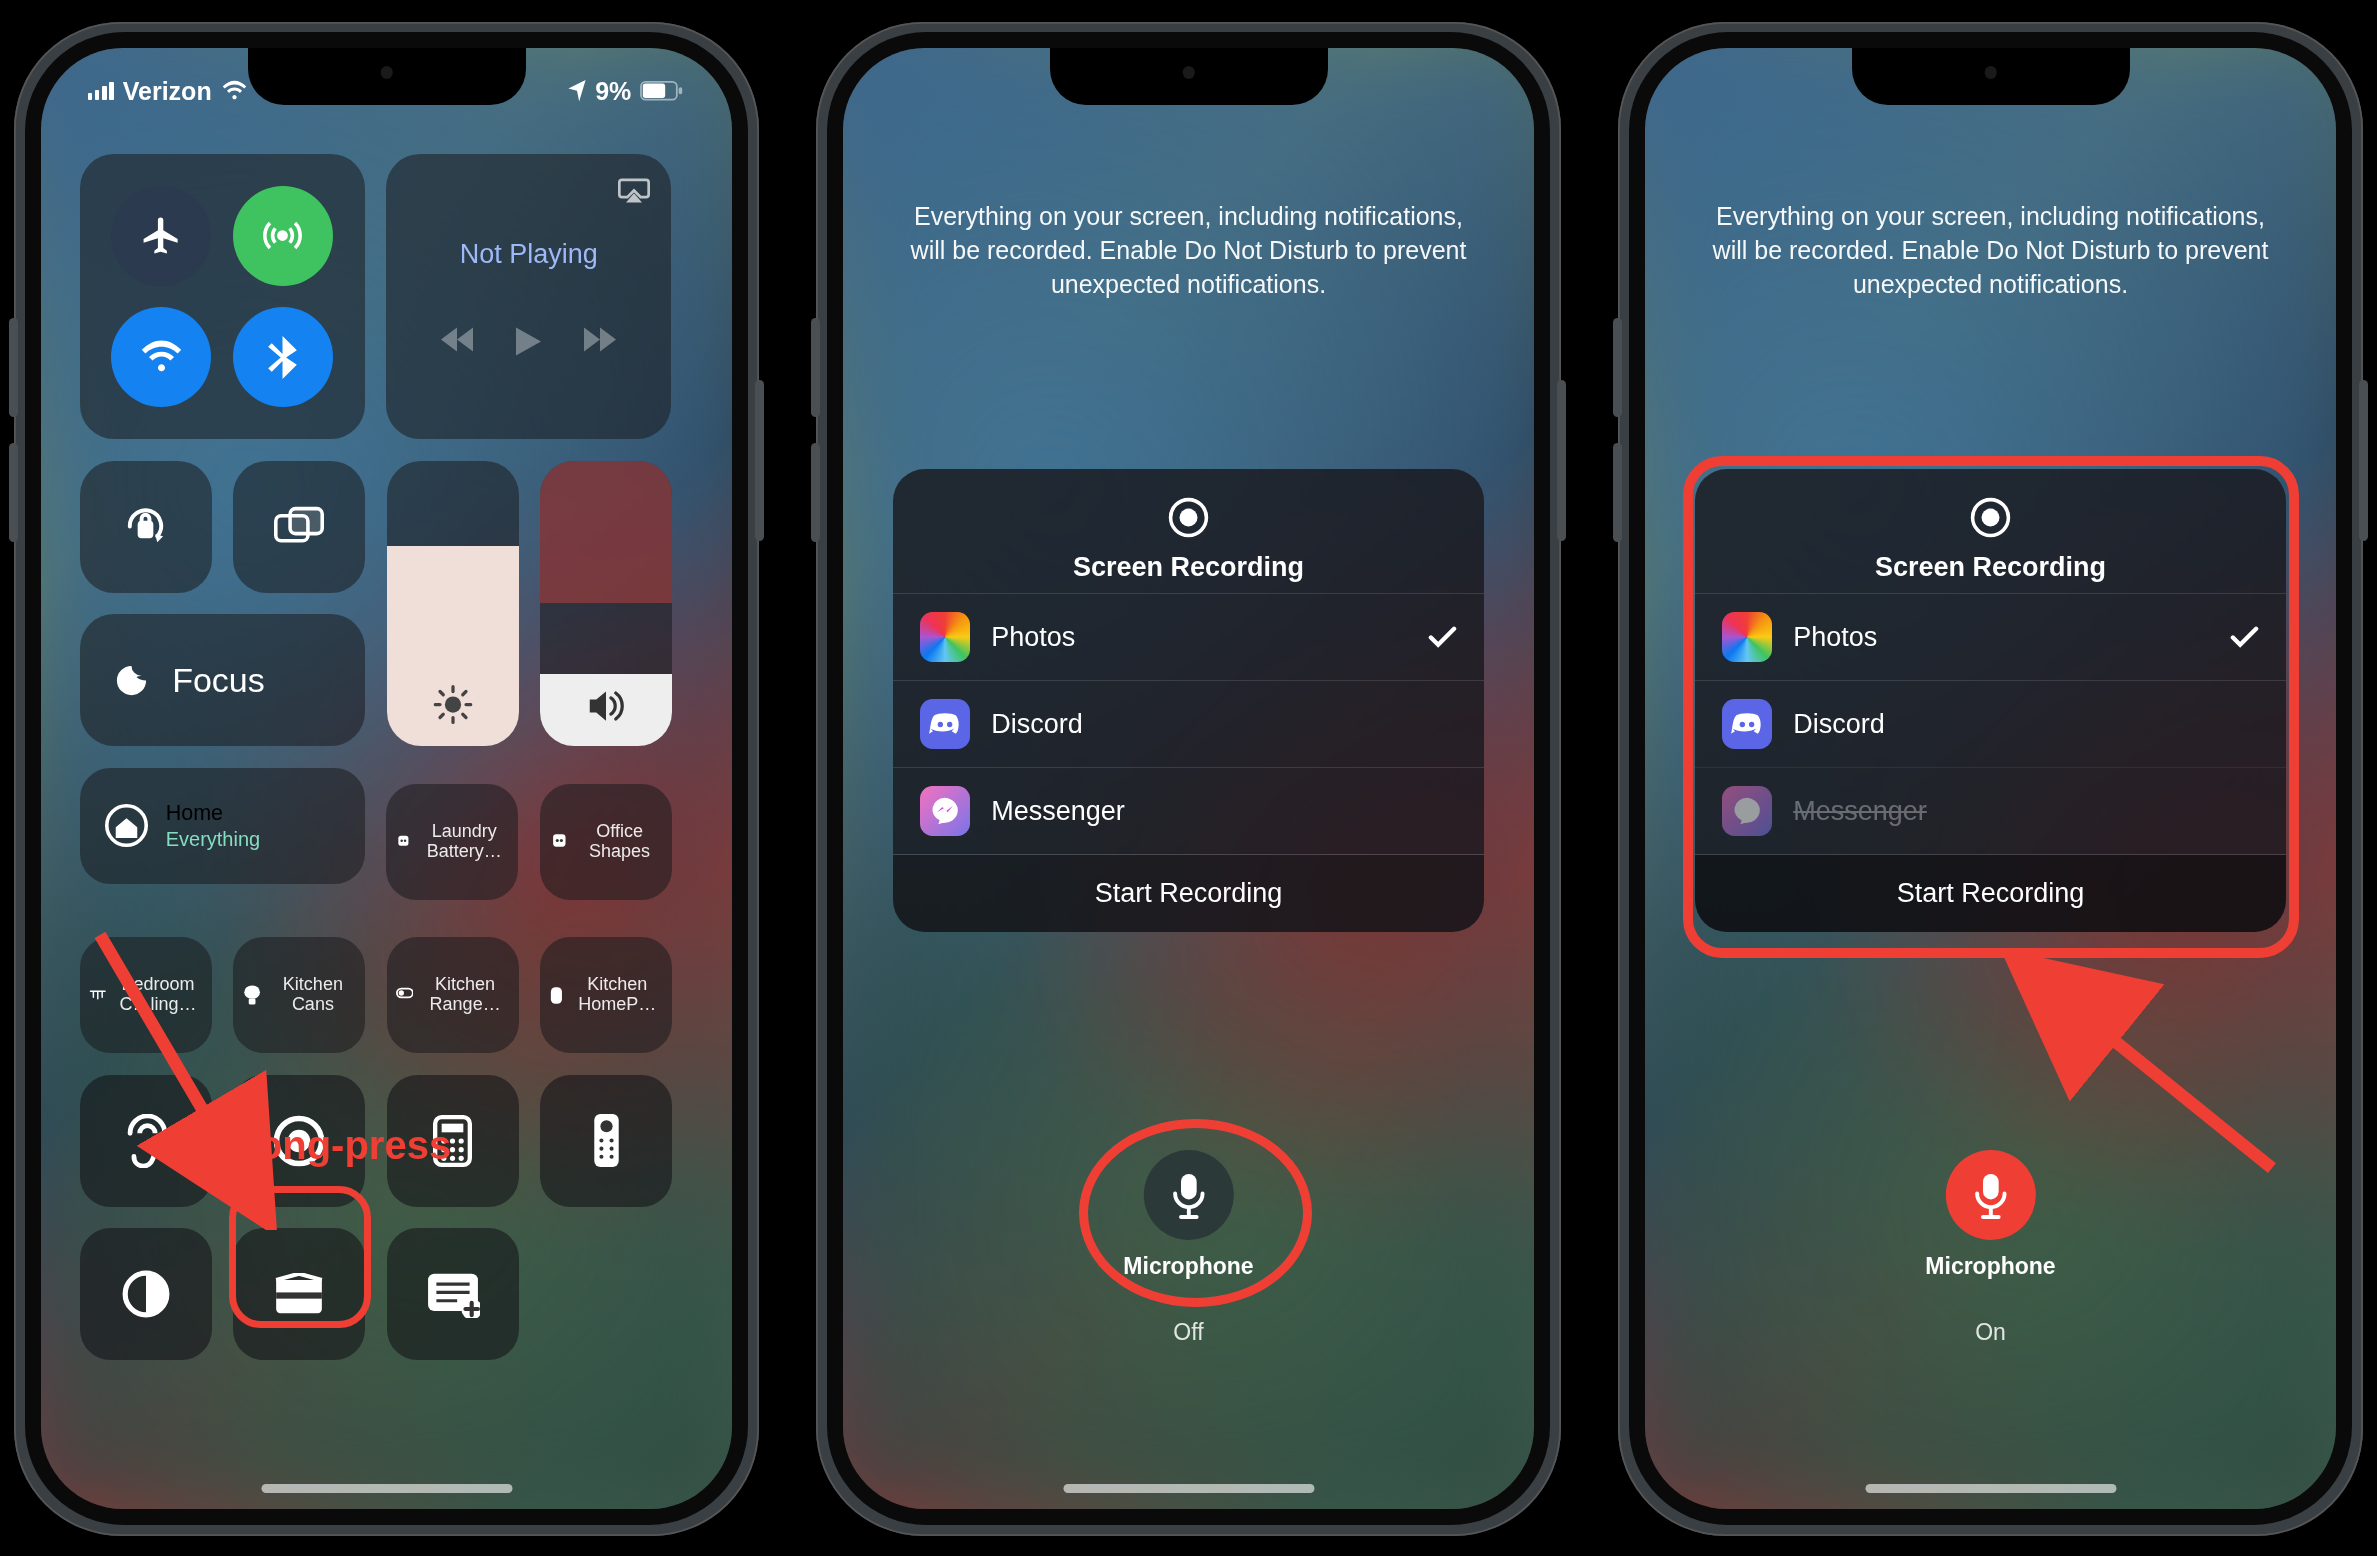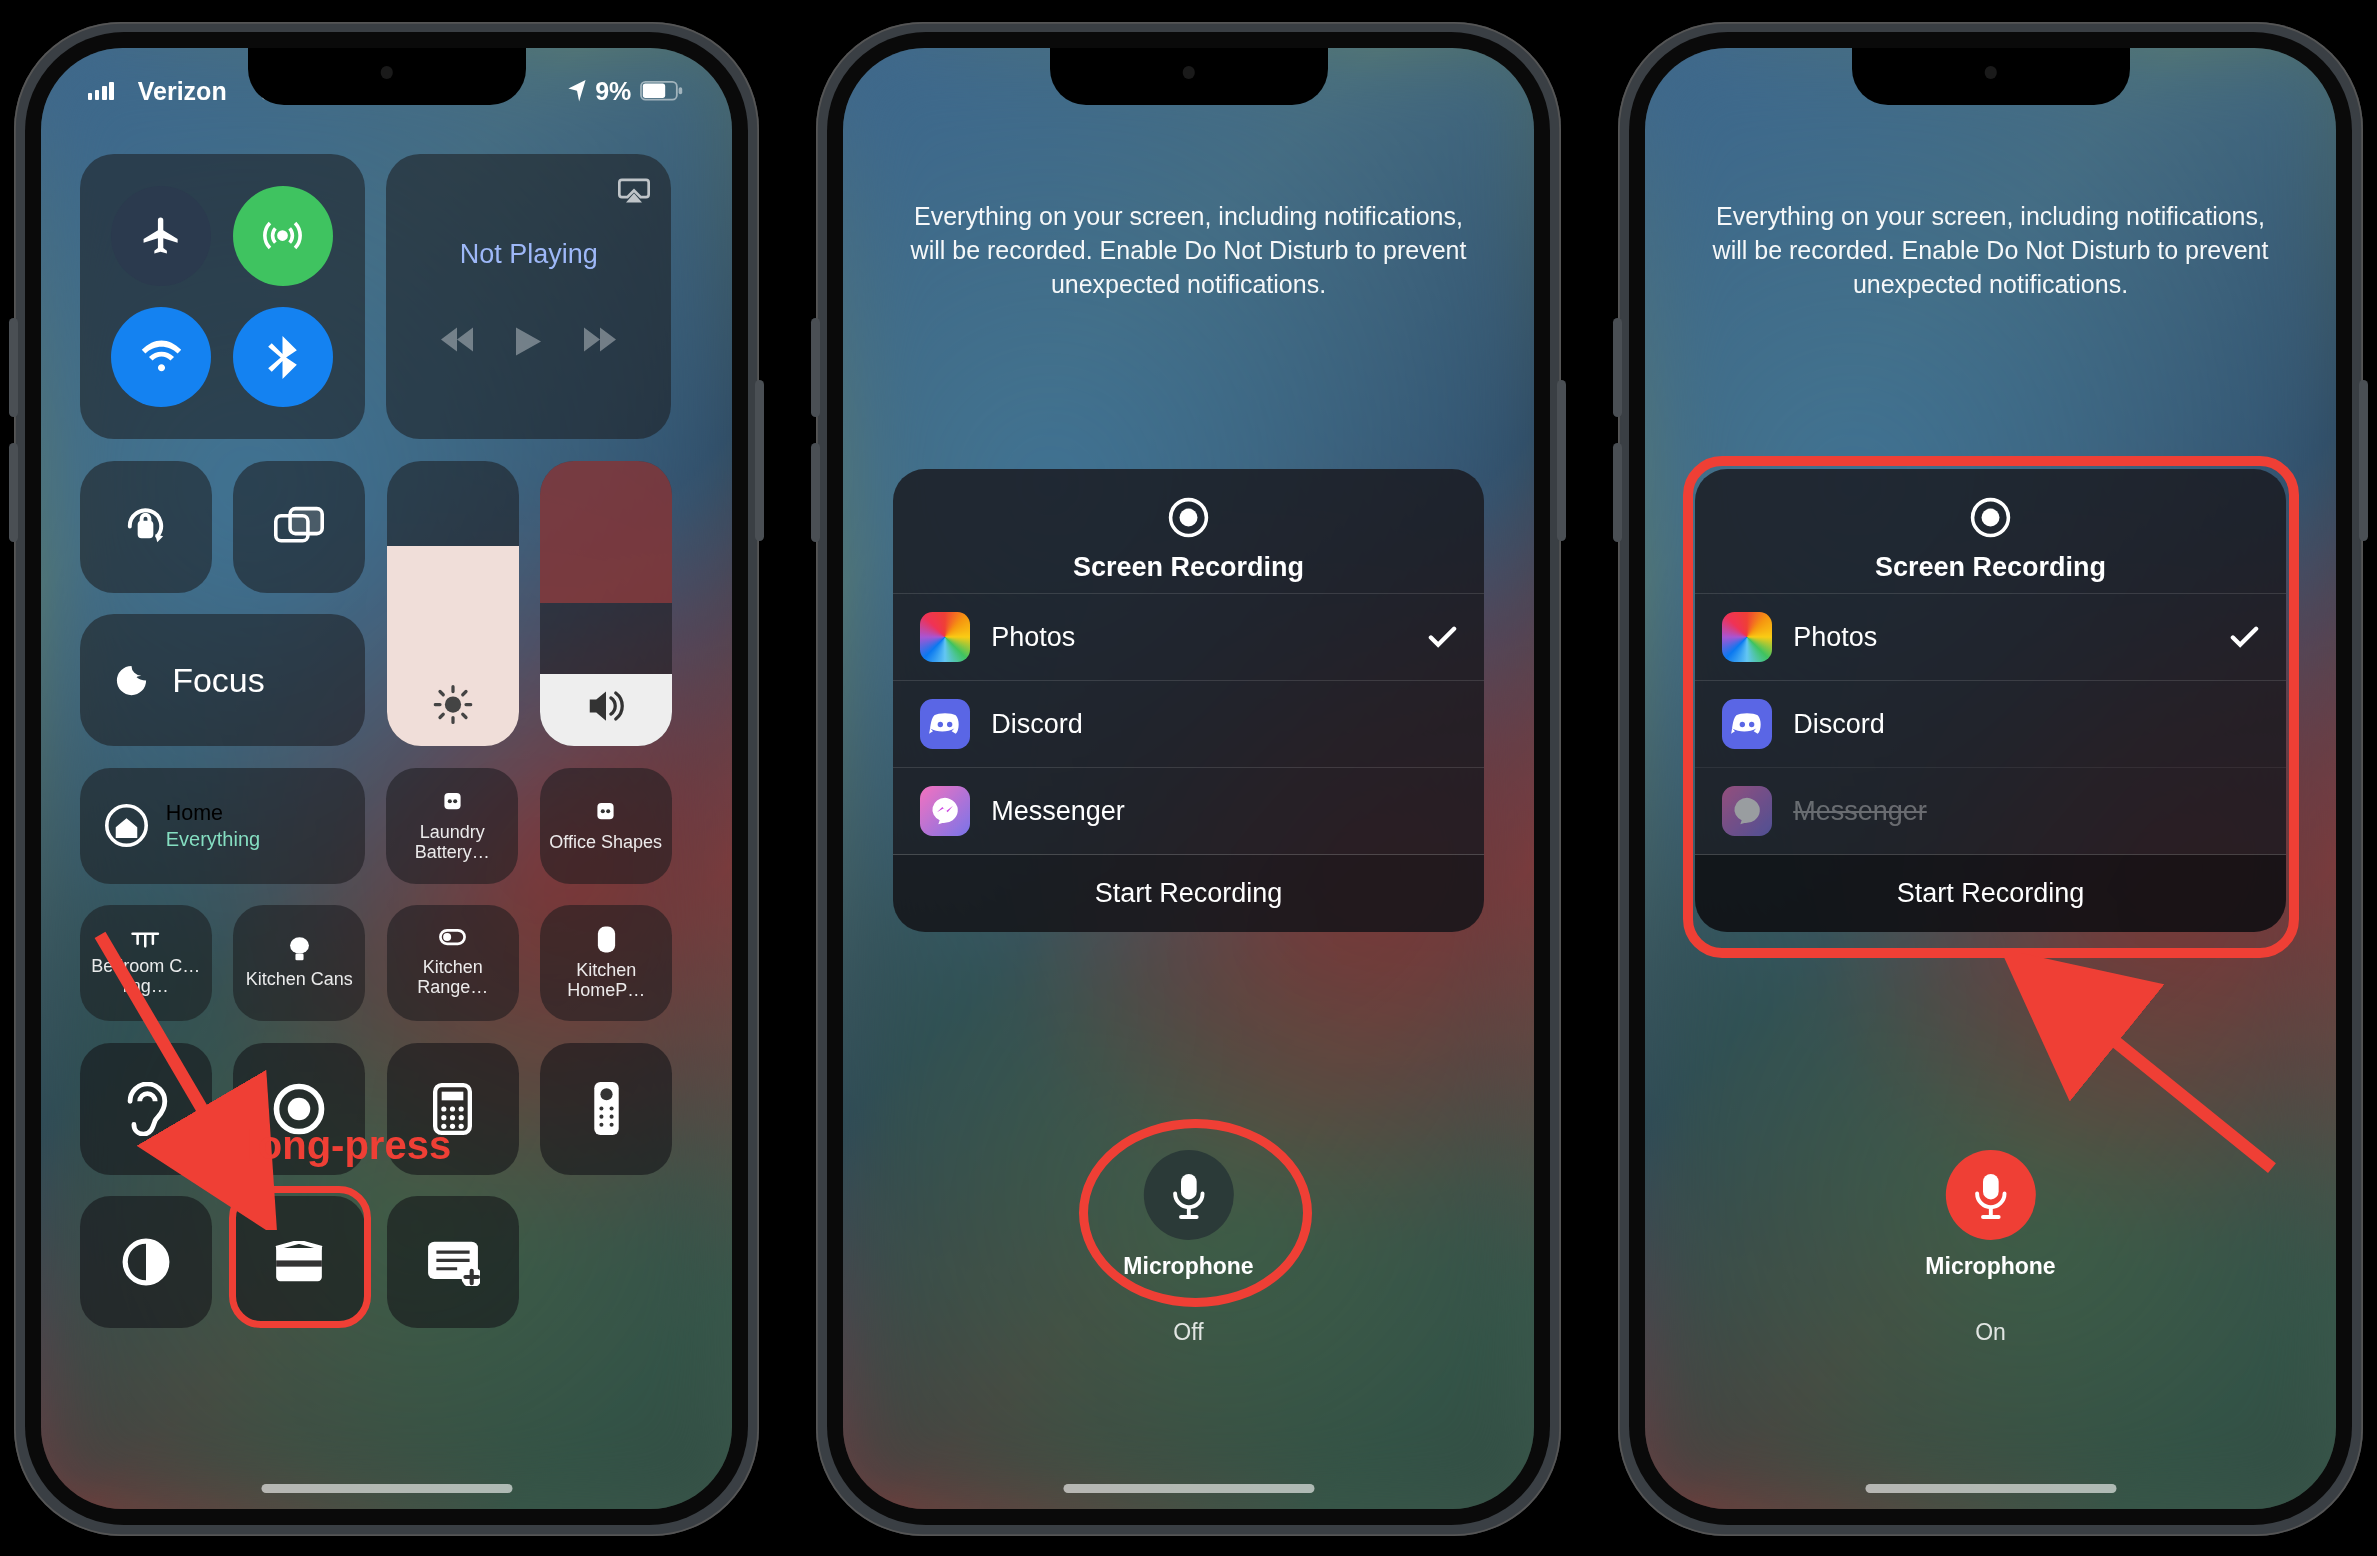--- a/index.html
+++ b/index.html
@@ -59,21 +59,21 @@
   .sb-vol1 { left:-5.4px; top:296px; width:9px; height:99px; }
   .sb-vol2 { left:-5.4px; top:421px; width:9px; height:99px; }
   .sb-pwr  { right:-5.4px; top:358px; width:9px; height:161px; }
 
   
   .statusbar {
     position:absolute; top:25px; left:0; right:0; height:36px;
     display:flex; justify-content:space-between; align-items:center;
     padding:0 47px; z-index:40; color:#fff; font-size:25px; font-weight:600;
   }
-  .status-left { display:flex; align-items:center; gap:24px; }
+  .status-left { display:flex; align-items:center; gap:9px; }
   .status-right { display:flex; align-items:center; gap:9px; }
   .bars { display:flex; align-items:flex-end; gap:2.7px; }
   .bars span { width:4.5px; background:#fff; border-radius:0.9px; }
   .bars span:nth-child(1){height:7.2px} .bars span:nth-child(2){height:10.7px}
   .bars span:nth-child(3){height:14.3px} .bars span:nth-child(4){height:18px}
 
   
   .cc {
     position:absolute; inset:0; padding:106px 39px 27px 39px; z-index:10;
   }
@@ -95,21 +95,21 @@
   .slider-fill { position:absolute; bottom:0; left:0; right:0; background:#f2ded8; }
   .brightness-fill { height:70%; }
   .volume-fill { height:25%; background:#eee;}
   .slider-icon { position:absolute; bottom:21.5px; left:50%; transform:translateX(-50%); color:#555; z-index:2;}
   .volume-top { position:absolute; top:0; left:0; right:0; height:50%; background:rgba(180,60,60,0.6);}
   
   .shortcut-row { display:flex; gap:21.5px; margin-bottom:21.5px; }
   .wide-tile { width:285px; height:116px; border-radius:30.5px; background:var(--tile-bg); display:flex; align-items:center; padding:0 25px; gap:18px; }
   .wide-tile .txt { display:flex; flex-direction:column; font-size:21.5px; line-height:1.2;}
   .wide-tile .sub { color:#7de0c0; font-size:20px;}
-  .mini-tile { width:132px; height:116px; border-radius:30.5px; background:var(--tile-bg); display:flex; flex-direction:column; align-items:center; justify-content:center; gap:7.2px; font-size:18px; text-align:center; color:#fff; padding:9px;}
+  .mini-tile { width:132px; height:116px; border-radius:30.5px; background:var(--tile-bg); display:flex; align-items:center; justify-content:center; gap:7.2px; font-size:18px; text-align:center; color:#fff; padding:9px;margin-top:16px;}
   .mini-tile .lbl { opacity:0.9; line-height:1.1; }
   .icon-tile { width:132px; height:132px; border-radius:30.5px; background:rgba(20,20,25,0.6); display:flex; align-items:center; justify-content:center; }
   .bottom-row { display:flex; gap:21.5px; margin-bottom:21.5px; }
   .home-indicator { position:absolute; bottom:16px; left:50%; transform:translateX(-50%); width:251px; height:9px; border-radius:4.5px; background:rgba(255,255,255,0.6); z-index:30;}
 
   
   .anno-highlight { position:absolute; border:7.2px solid var(--red); border-radius:32px; z-index:60; pointer-events:none;}
   .anno-circle { position:absolute; border:9px solid var(--red); border-radius:50%; z-index:60; pointer-events:none;}
   .anno-arrow { position:absolute; z-index:61; pointer-events:none;}
   .anno-text { position:absolute; color:var(--red); font-weight:700; font-size:40px; z-index:62; pointer-events:none;}

